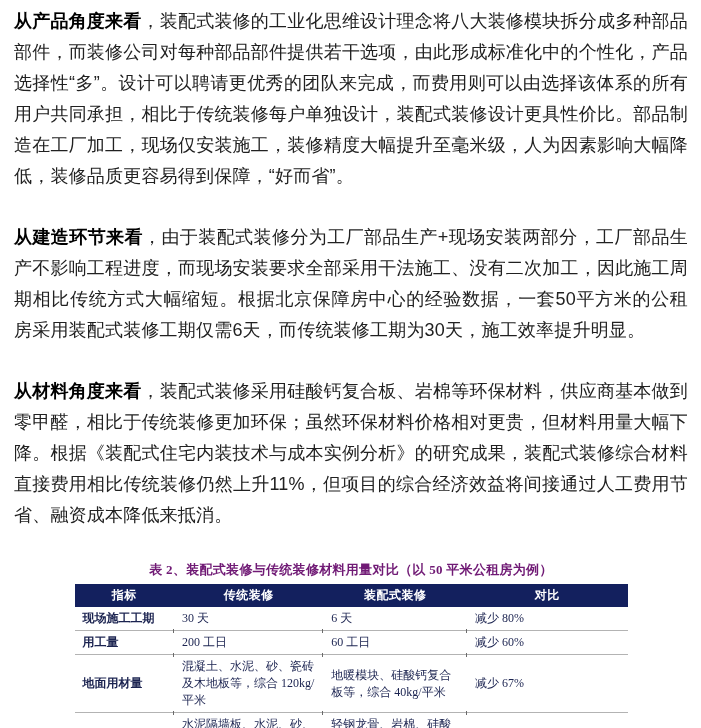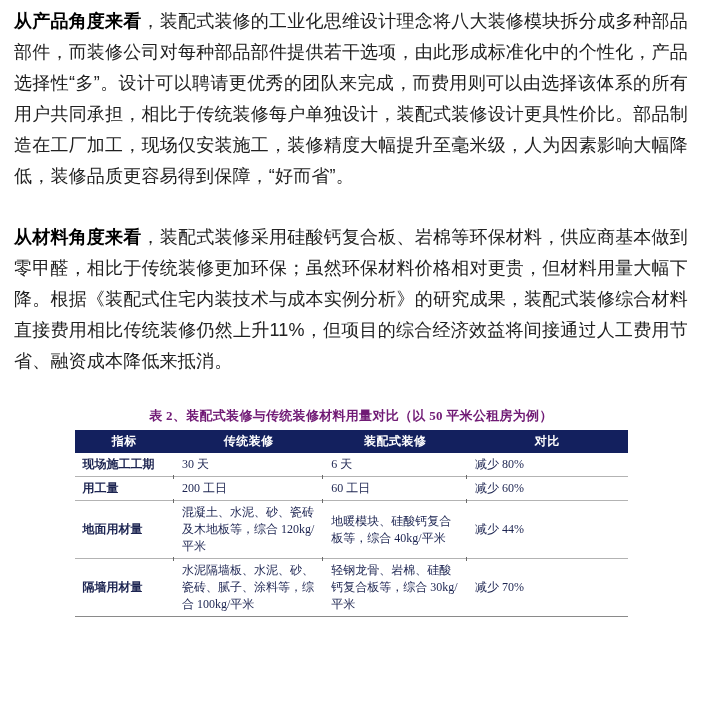--- a/index.html
+++ b/index.html
@@ -96,20 +96,23 @@
 </style>
 </head>
 <body>
 
 <div class="page">
 
   <p class="para">
     <span class="lead">从产品角度来看</span><span>，装配式装修的工业化思维设计理念将八大装修模块拆分成多种部品部件，而装修公司对每种部品部件提供若干选项，由此形成标准化中的个性化，产品选择性“多”。设计可以聘请更优秀的团队来完成，而费用则可以由选择该体系的所有用户共同承担，相比于传统装修每户单独设计，装配式装修设计更具性价比。部品制造在工厂加工，现场仅安装施工，装修精度大幅提升至毫米级，人为因素影响大幅降低，装修品质更容易得到保障，“好而省”。</span>
   </p>
 
+  <p class="para">
+    <span class="lead">从建造环节来看</span><span>，由于装配式装修分为工厂部品生产+现场安装两部分，工厂部品生产不影响工程进度，而现场安装要求全部采用干法施工、没有二次加工，因此施工周期相比传统方式大幅缩短。根据北京保障房中心的经验数据，一套50平方米的公租房采用装配式装修工期仅需6天，而传统装修工期为30天，施工效率提升明显。</span>
+  </p>
 
   <p class="para">
     <span class="lead">从材料角度来看</span><span>，装配式装修采用硅酸钙复合板、岩棉等环保材料，供应商基本做到零甲醛，相比于传统装修更加环保；虽然环保材料价格相对更贵，但材料用量大幅下降。根据《装配式住宅内装技术与成本实例分析》的研究成果，装配式装修综合材料直接费用相比传统装修仍然上升11%，但项目的综合经济效益将间接通过人工费用节省、融资成本降低来抵消。</span>
   </p>
 
   <div class="table-block">
     <div class="table-title">表 2、装配式装修与传统装修材料用量对比（以 50 平米公租房为例）</div>
 
     <table class="cmp">
       <colgroup>
@@ -136,21 +139,21 @@
         <tr class="short">
           <td class="metric">用工量</td>
           <td>200 工日</td>
           <td>60 工日</td>
           <td>减少 60%</td>
         </tr>
         <tr>
           <td class="metric">地面用材量</td>
           <td>混凝土、水泥、砂、瓷砖及木地板等，综合 120kg/平米</td>
           <td>地暖模块、硅酸钙复合板等，综合 40kg/平米</td>
-          <td>减少 44%</td>
+          <td>减少 67%</td>
         </tr>
         <tr>
           <td class="metric">隔墙用材量</td>
           <td>水泥隔墙板、水泥、砂、瓷砖、腻子、涂料等，综合 100kg/平米</td>
           <td>轻钢龙骨、岩棉、硅酸钙复合板等，综合 30kg/平米</td>
           <td>减少 70%</td>
         </tr>
       </tbody>
     </table>
   </div>

